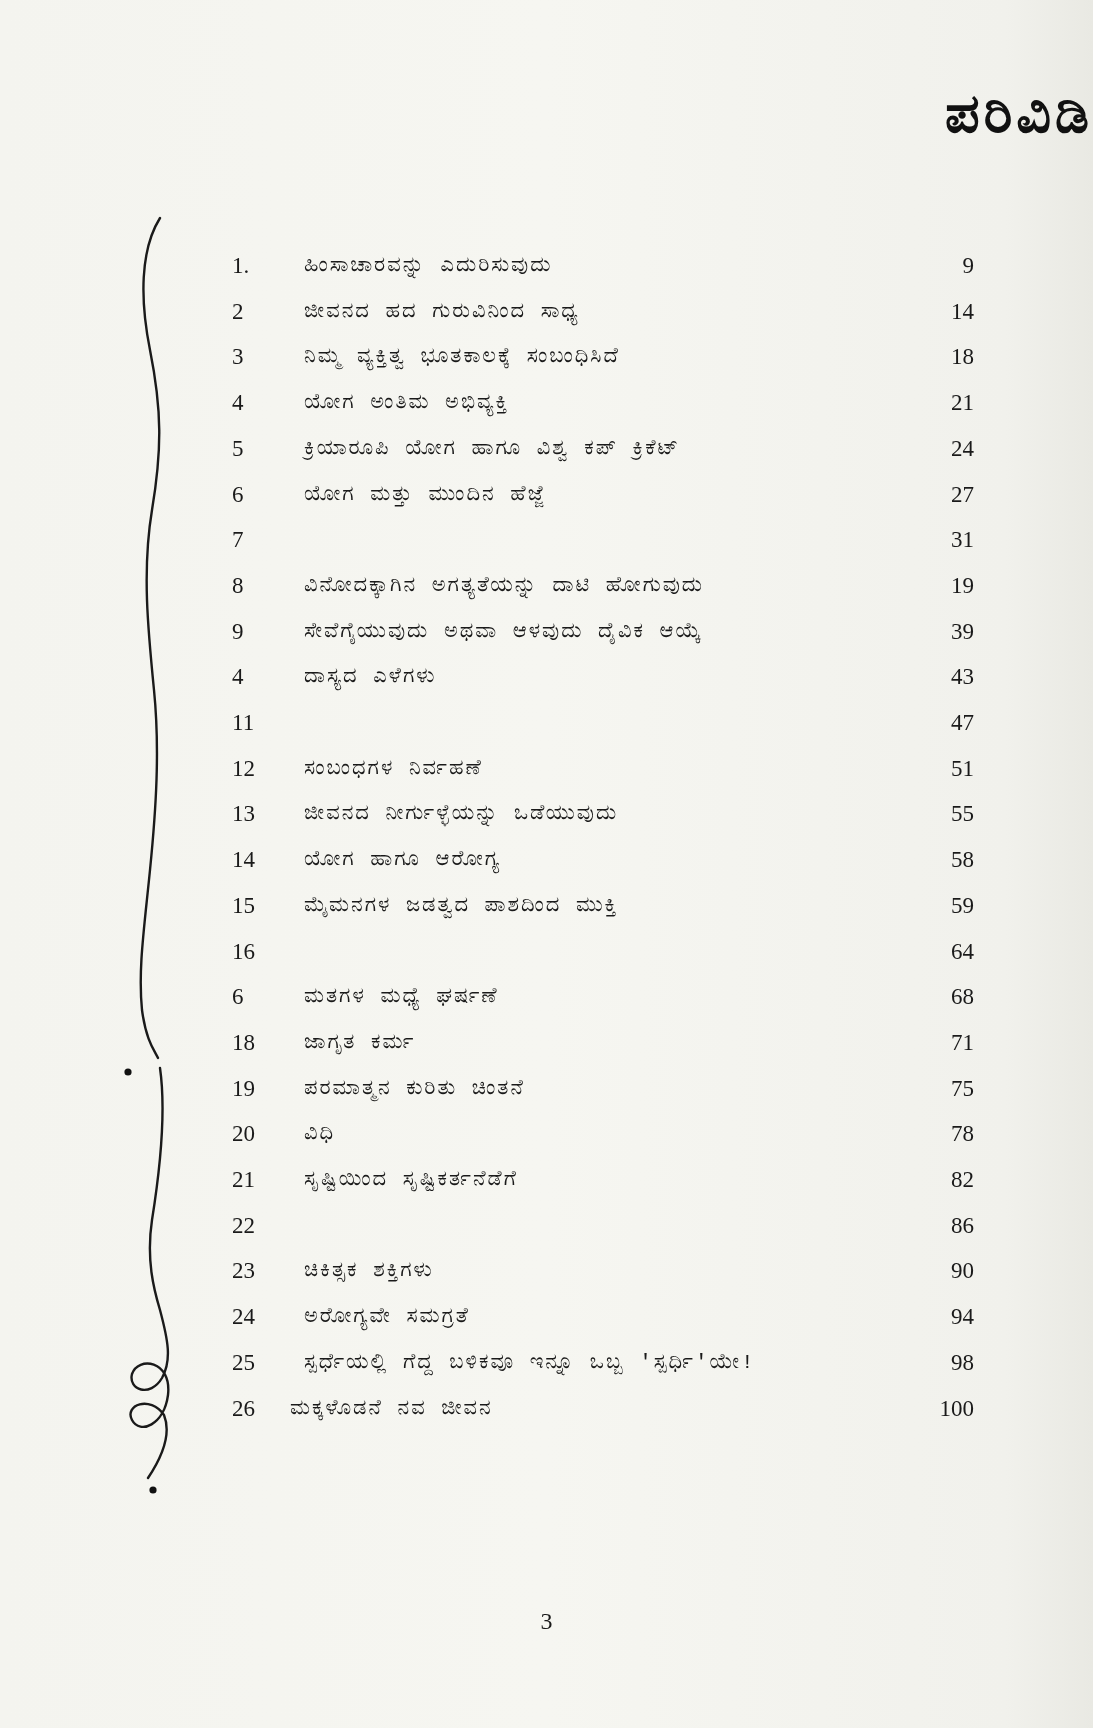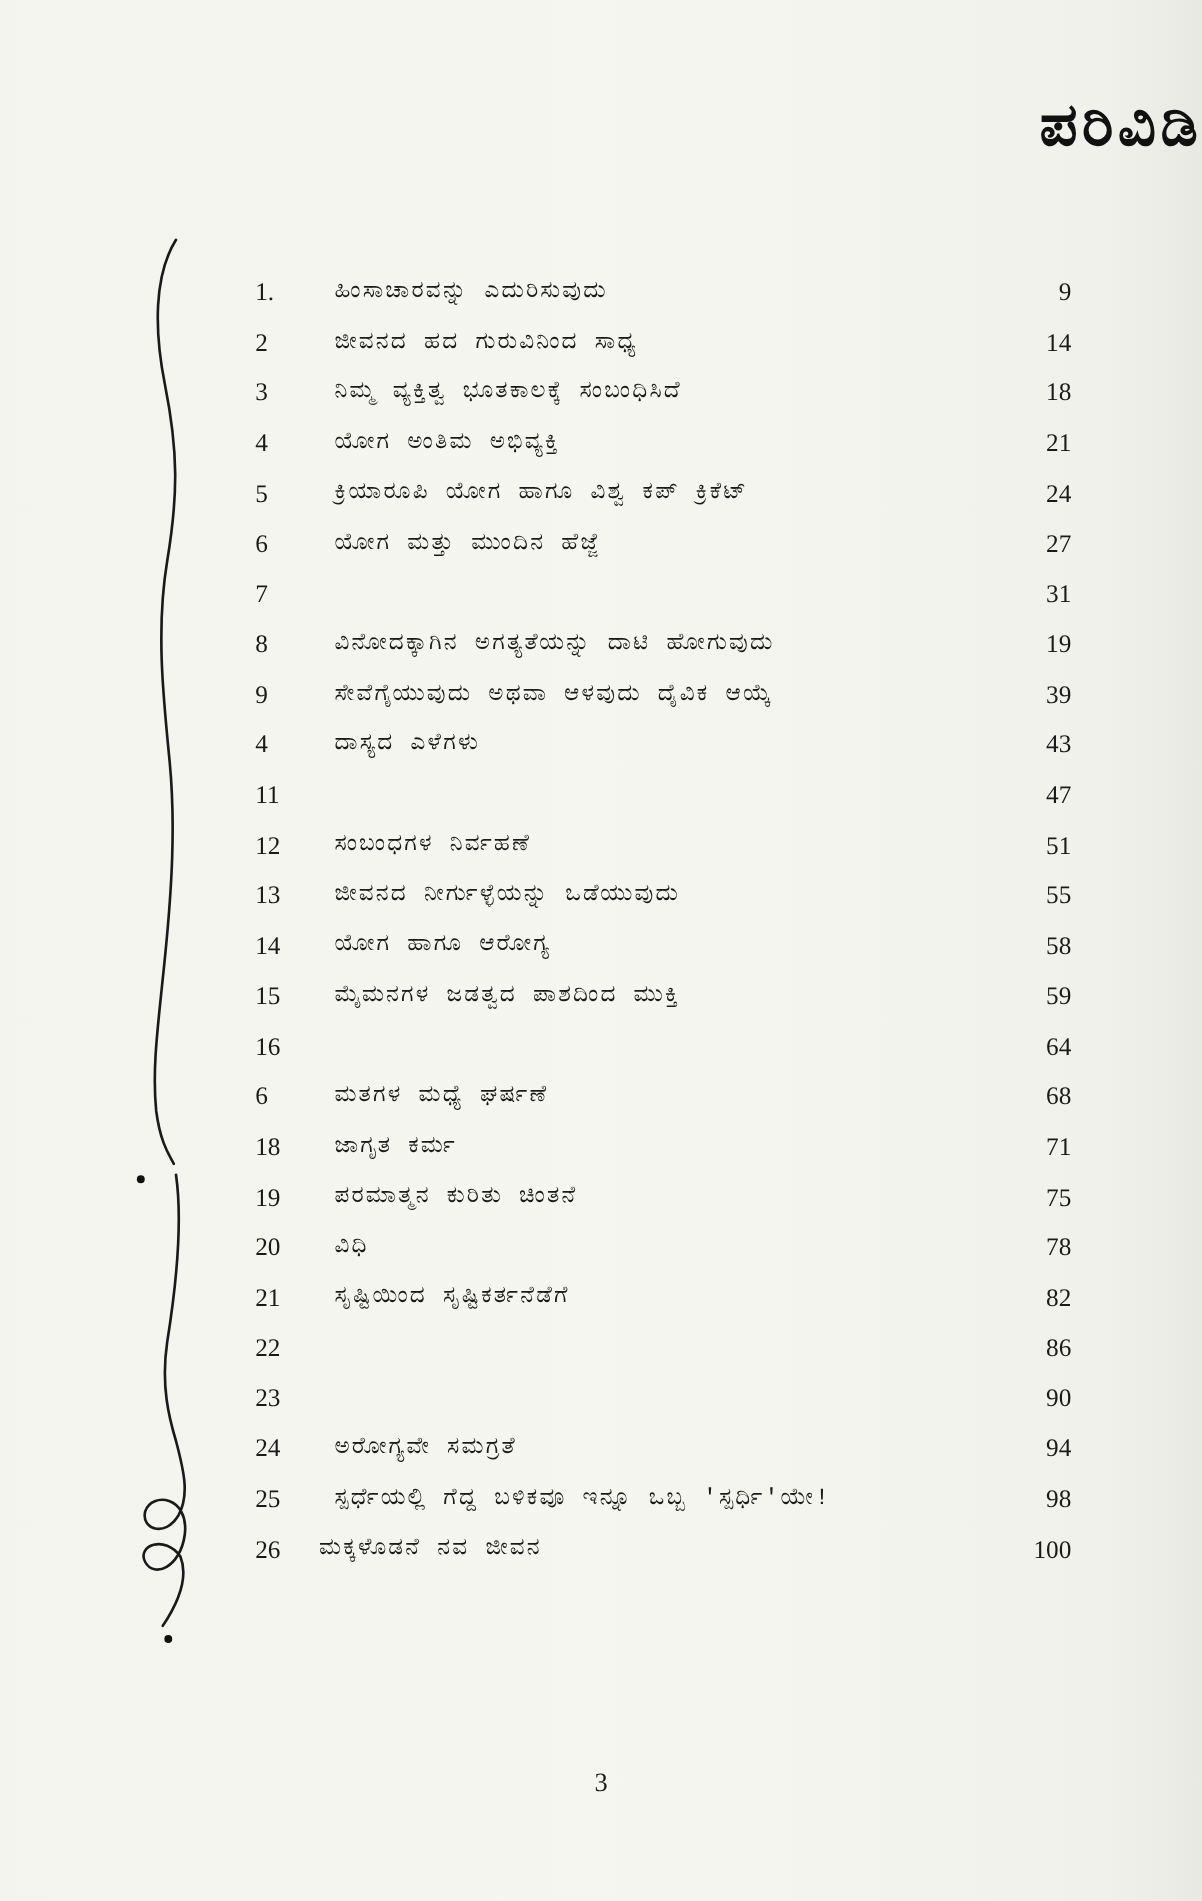--- a/index.html
+++ b/index.html
@@ -160,20 +160,21 @@
       <span class="num">21</span>
       <span class="chap">ಸೃಷ್ಟಿಯಿಂದ ಸೃಷ್ಟಿಕರ್ತನೆಡೆಗೆ</span>
       <span class="pg">82</span>
     </div>
     <div class="row" style="top:959.7px">
       <span class="num">22</span>
       <span class="pg">86</span>
     </div>
     <div class="row" style="top:1005.4px">
       <span class="num">23</span>
+      <span class="chap">ಚಿಕಿತ್ಸಕ ಶಕ್ತಿಗಳು</span>
       <span class="pg">90</span>
     </div>
     <div class="row" style="top:1051.1px">
       <span class="num">24</span>
       <span class="chap">ಅರೋಗ್ಯವೇ ಸಮಗ್ರತೆ</span>
       <span class="pg">94</span>
     </div>
     <div class="row" style="top:1096.8px">
       <span class="num">25</span>
       <span class="chap">ಸ್ಪರ್ಧೆಯಲ್ಲಿ ಗೆದ್ದ ಬಳಿಕವೂ ಇನ್ನೂ ಒಬ್ಬ 'ಸ್ಪರ್ಧಿ'ಯೇ!</span>

